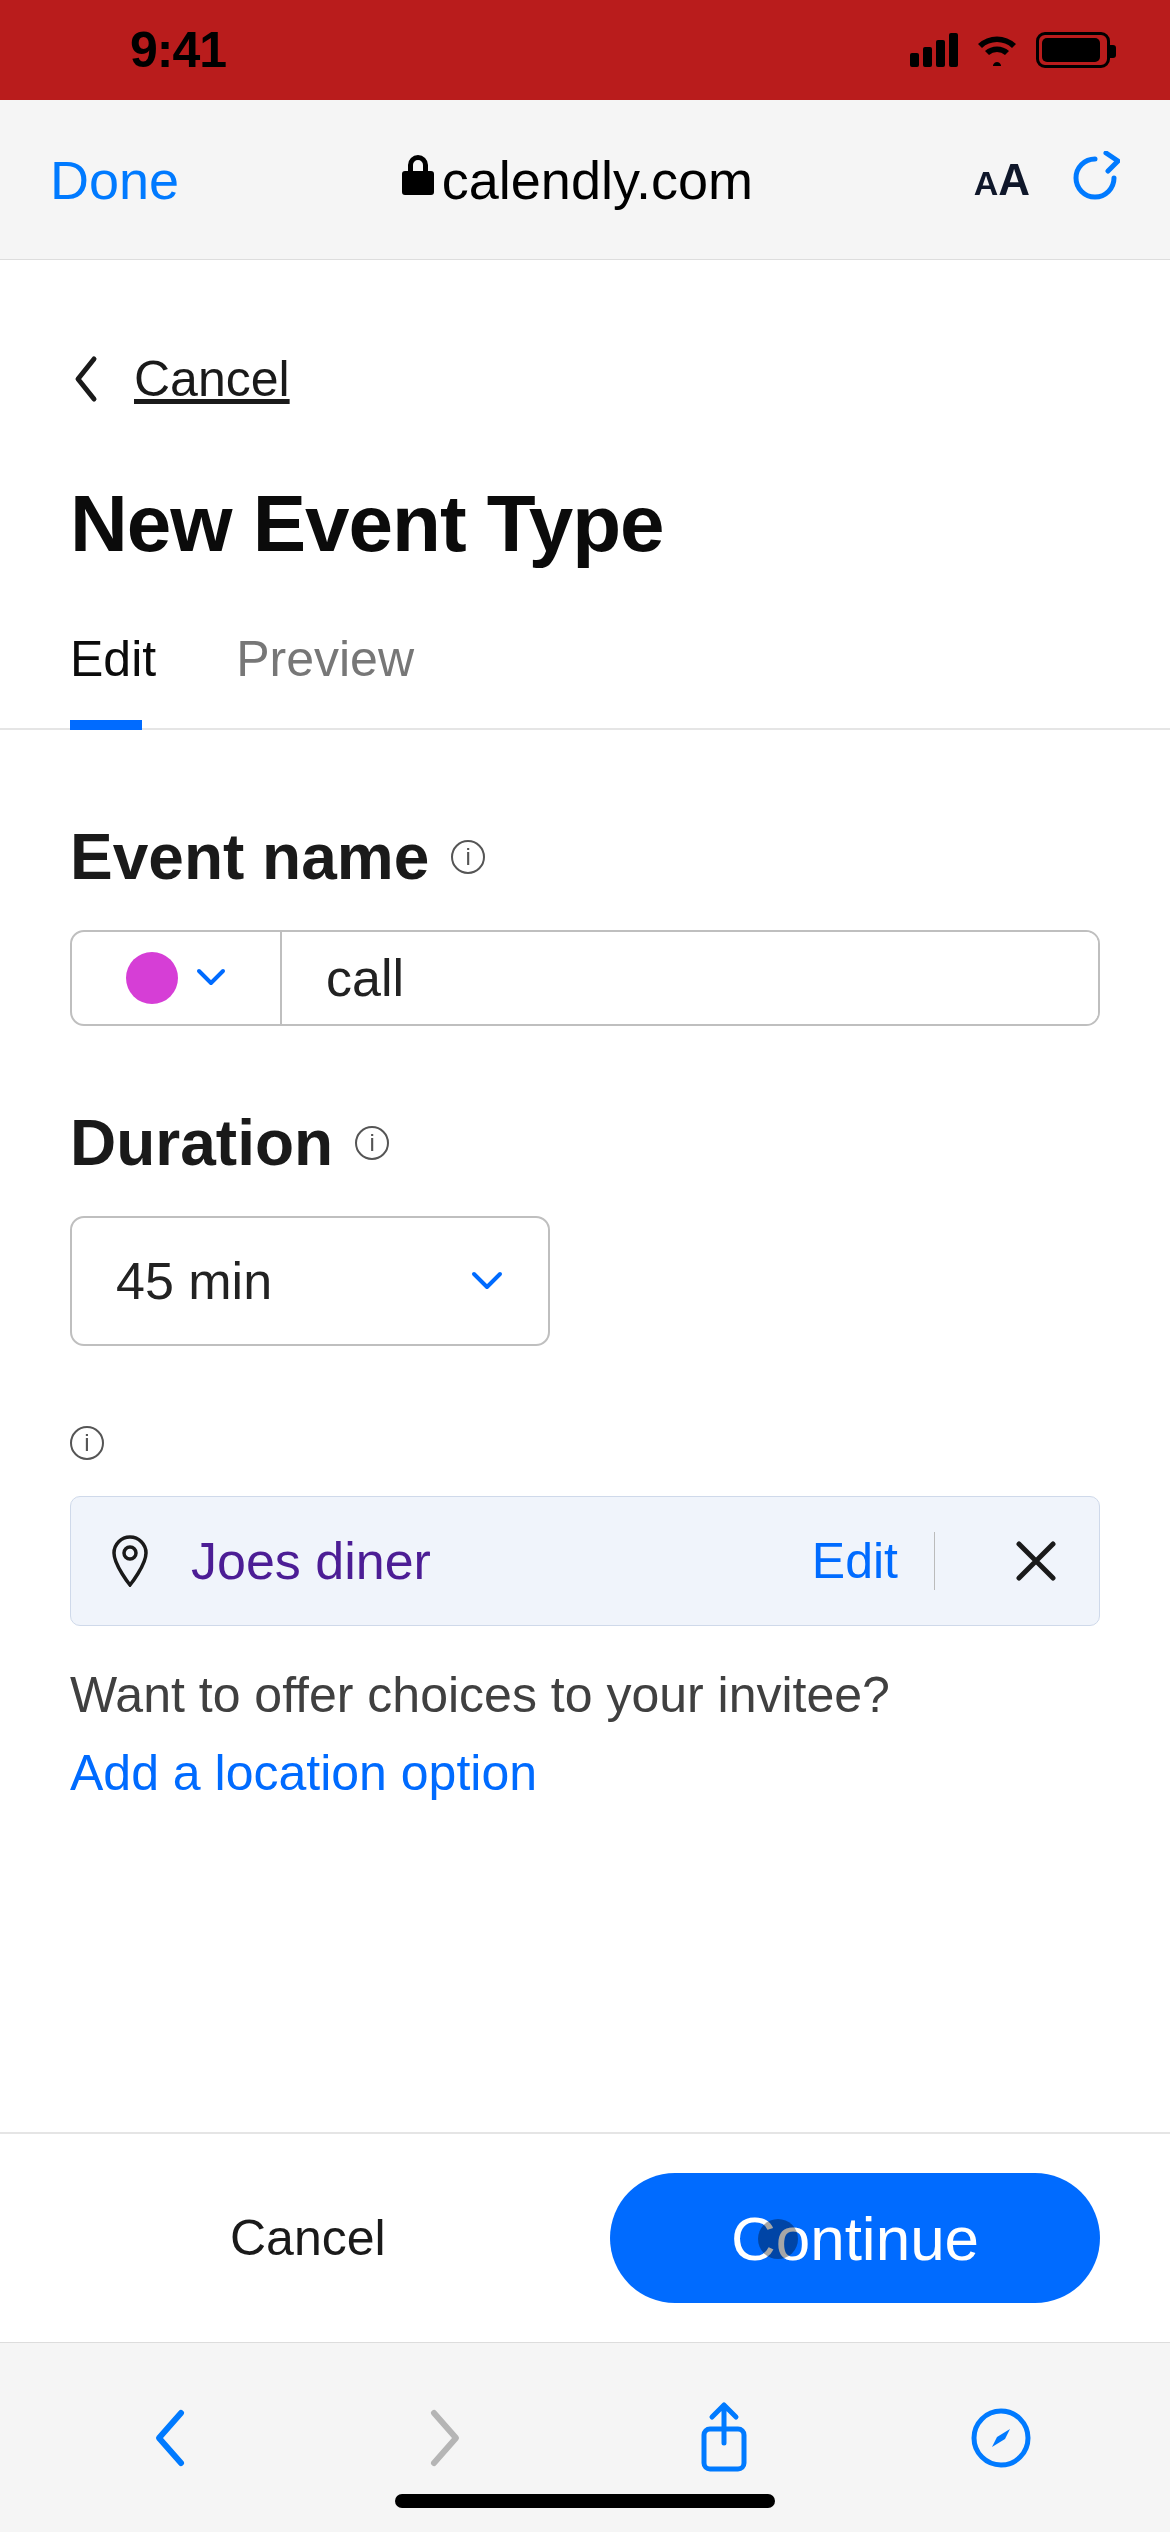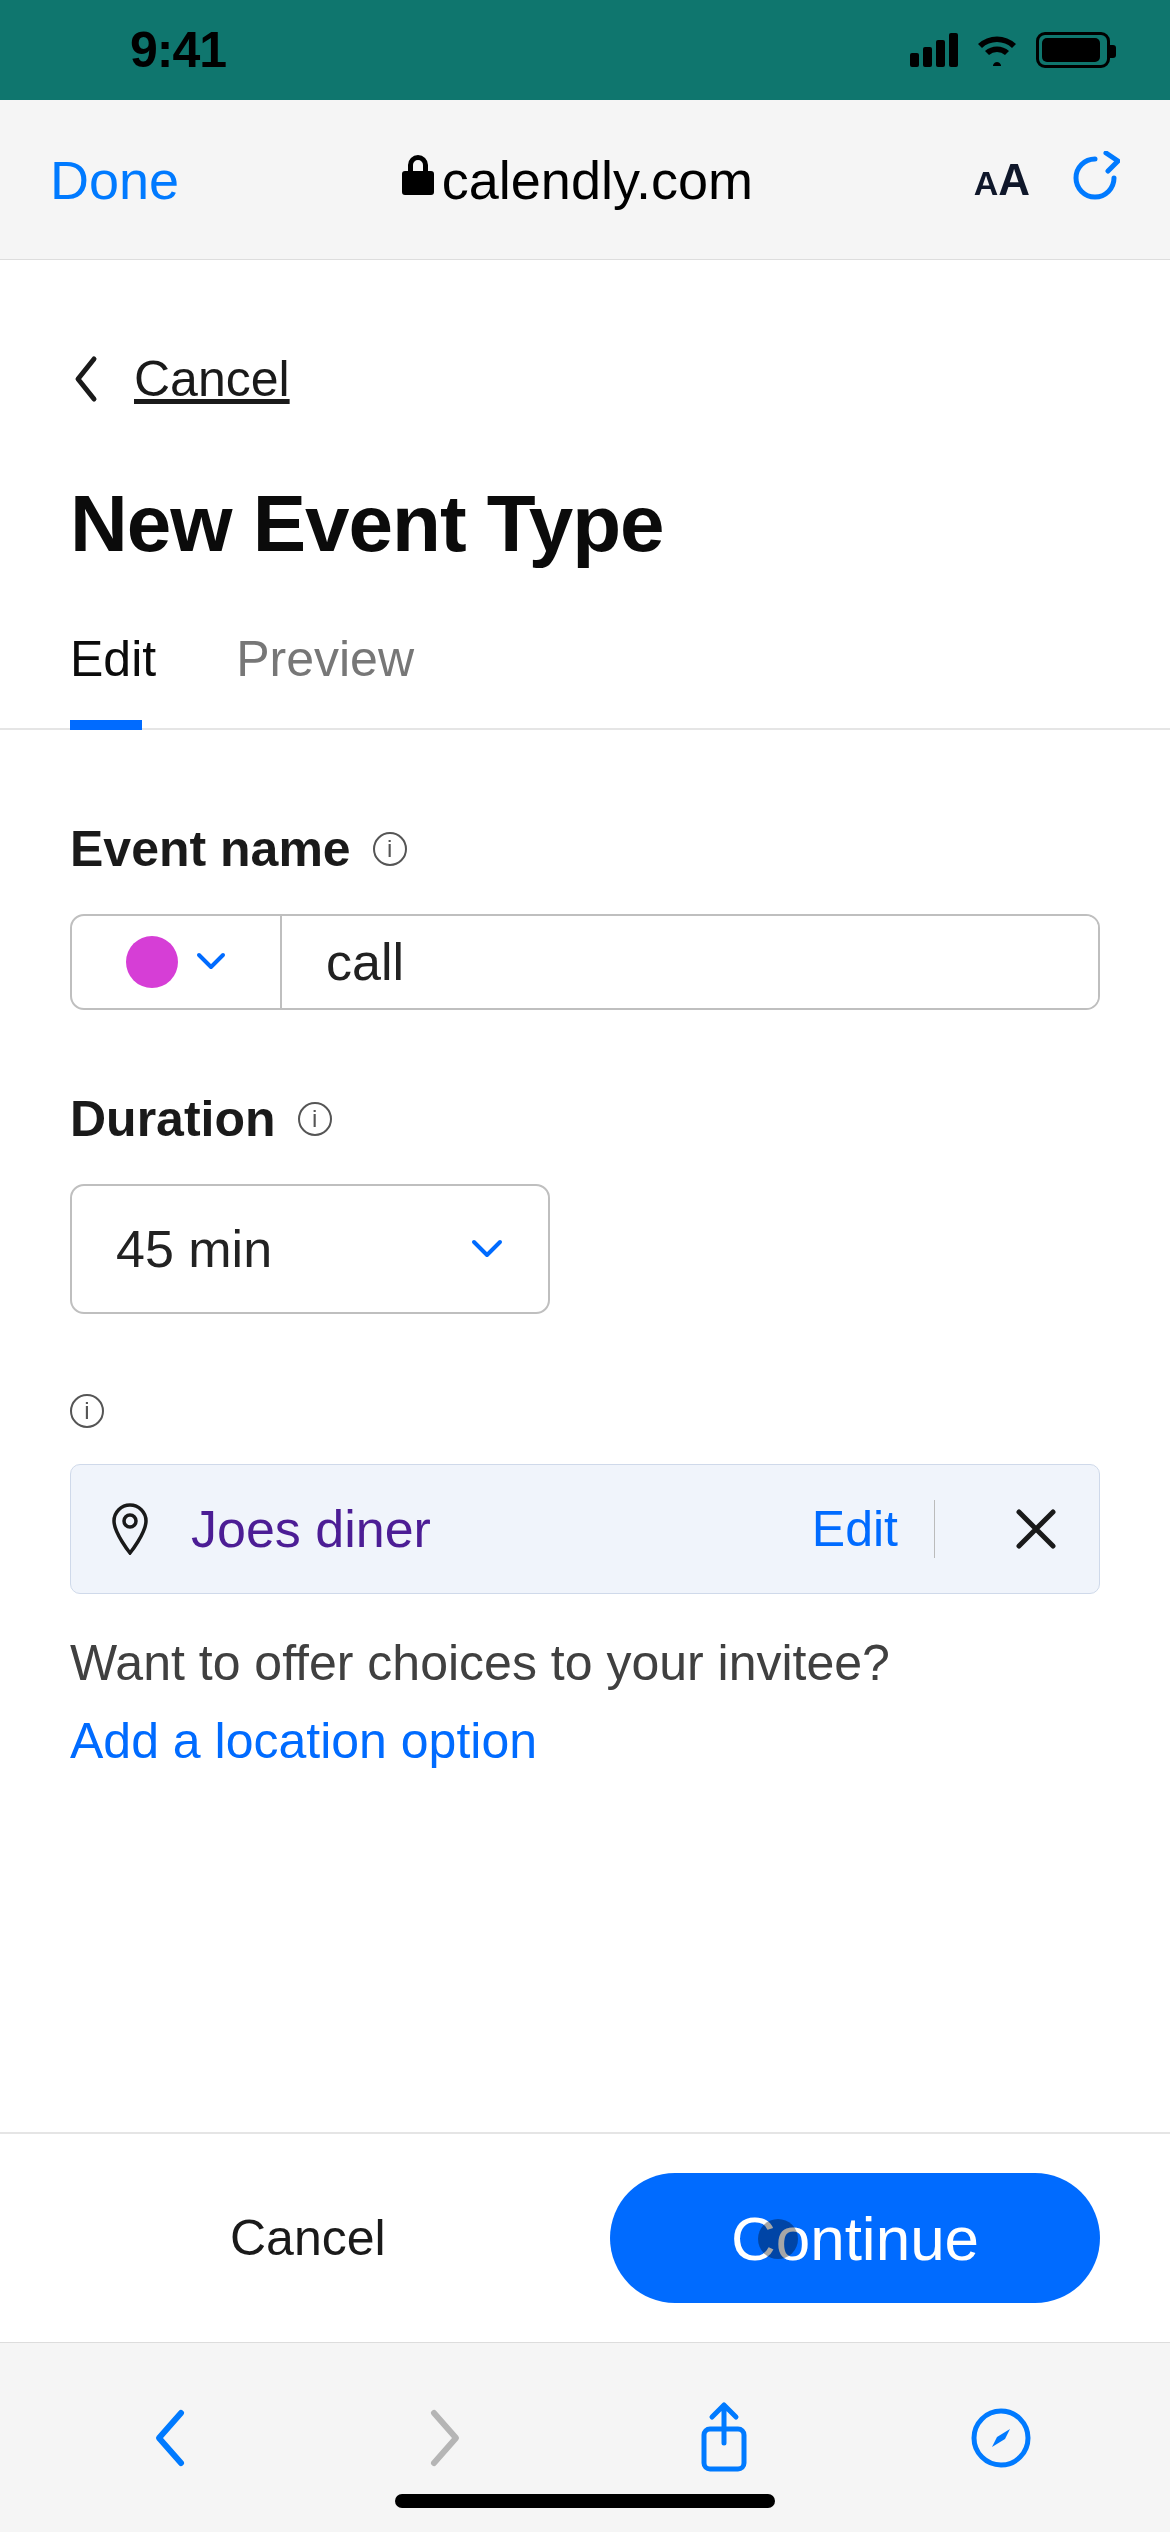--- a/index.html
+++ b/index.html
@@ -1,20 +1,20 @@
 <!DOCTYPE html>
 <html><head>
 <meta charset="utf-8">
 <style>
   * { box-sizing: border-box; margin: 0; padding: 0; }
   html, body { width: 1170px; height: 2532px; font-family: -apple-system, BlinkMacSystemFont, "Segoe UI", Helvetica, Arial, sans-serif; background: #f5f5f5; overflow: hidden; }
   .screen { width: 1170px; height: 2532px; display: flex; flex-direction: column; background: #f5f5f5; }
 
   
-  .status-bar { height: 100px; display: flex; align-items: center; justify-content: space-between; padding: 0 60px 0 130px; background: #0f766e; }
+  .status-bar { height: 100px; display: flex; align-items: center; justify-content: space-between; padding: 0 60px 0 130px; background: #b91c1c; }
   .status-time { font-size: 50px; font-weight: 600; letter-spacing: -1px; }
   .status-right { display: flex; align-items: center; gap: 18px; }
   .signal-bars { display: flex; align-items: flex-end; gap: 4px; }
   .signal-bars span { width: 9px; background: #000; border-radius: 2px; }
   .signal-bars span:nth-child(1){height:14px;} .signal-bars span:nth-child(2){height:20px;}
   .signal-bars span:nth-child(3){height:27px;} .signal-bars span:nth-child(4){height:34px;}
   .wifi { width: 42px; height: 32px; }
   .battery { width: 74px; height: 36px; border: 3px solid #000; border-radius: 9px; position: relative; }
   .battery::after { content:""; position:absolute; right:-9px; top:10px; width:6px; height:13px; background:#000; border-radius:0 3px 3px 0; }
   .battery-fill { position:absolute; left:3px; top:3px; bottom:3px; width:58px; background:#000; border-radius:5px; }
@@ -38,21 +38,21 @@
 
   
   .tabs { display:flex; gap:80px; padding:0 70px; border-bottom:2px solid #e5e5e5; }
   .tab { font-size:50px; padding-bottom:40px; color:#777; cursor:pointer; }
   .tab.active { color:#0b0b0b; position:relative; }
   .tab.active::after { content:""; position:absolute; left:0; bottom:-2px; width:72px; height:10px; background:#006bff; }
 
   
   .form { padding: 90px 70px 40px; }
   .label-row { display:flex; align-items:center; gap:22px; margin-bottom:36px; }
-  .label { font-size:50px; font-weight:700; color:#1a1a1a; }
+  .label { font-size:64px; font-weight:700; color:#1a1a1a; }
   .info-icon { width:34px; height:34px; border:2.5px solid #555; border-radius:50%; display:flex; align-items:center; justify-content:center; font-size:24px; color:#555; }
 
   .name-input-row { display:flex; border:2px solid #bfbfbf; border-radius:14px; height:96px; margin-bottom:80px; overflow:hidden; }
   .color-picker { width:210px; border-right:2px solid #bfbfbf; display:flex; align-items:center; justify-content:center; gap:18px; cursor:pointer; }
   .color-dot { width:52px; height:52px; border-radius:50%; background:#d63ed6; }
   .chev-down { color:#006bff; }
   .name-input { flex:1; border:none; outline:none; font-size:52px; padding:0 44px; color:#222; }
 
   .select-row { display:inline-flex; align-items:center; justify-content:space-between; border:2px solid #bfbfbf; border-radius:14px; height:130px; width:480px; padding:0 44px; margin-bottom:80px; cursor:pointer; }
   .select-value { font-size:52px; color:#222; }

